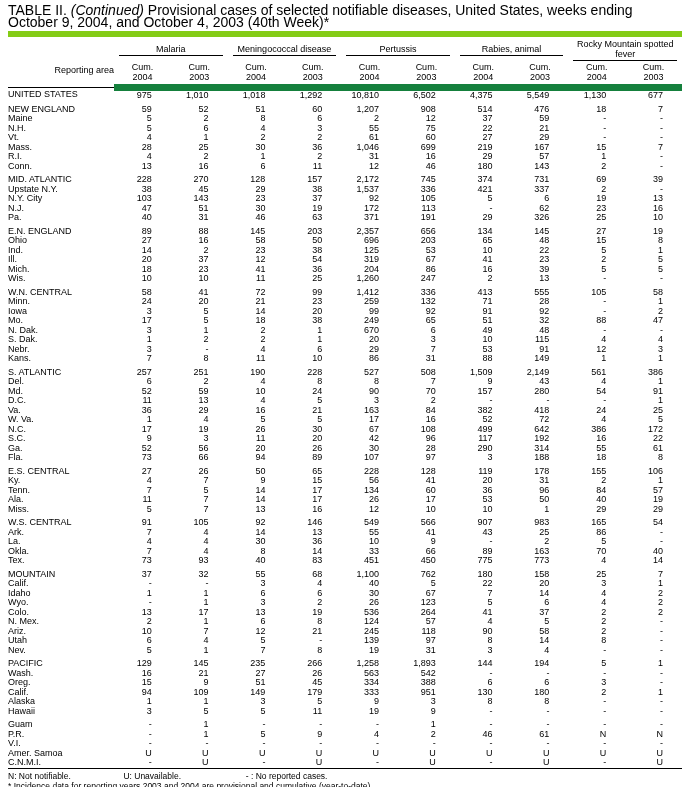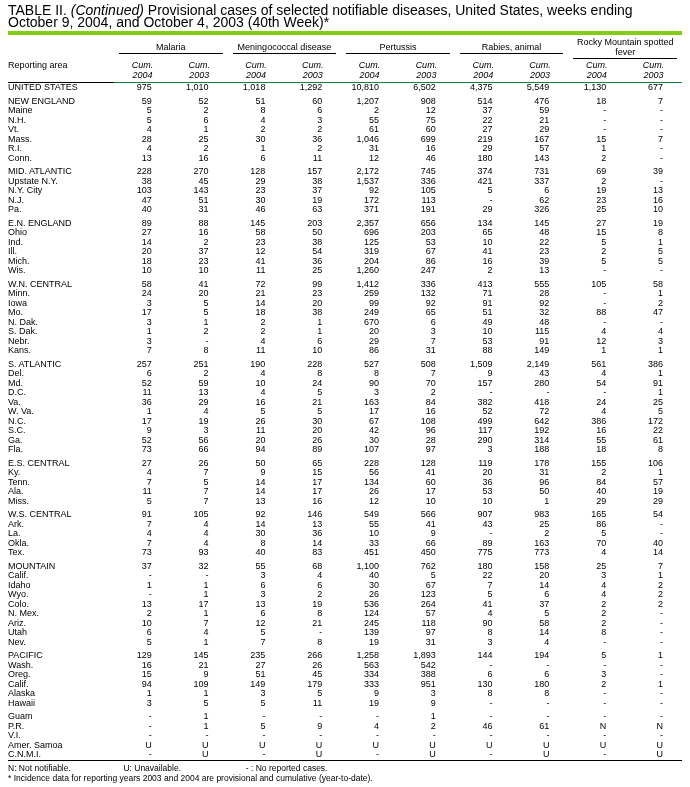--- a/index.html
+++ b/index.html
@@ -3,25 +3,25 @@
 <meta charset="utf-8">
 <style>
   html, body { margin: 0; padding: 0; background: #ffffff; }
   body { font-family: "Liberation Sans", sans-serif; color: #000; }
   .page { width: 690px; height: 787px; box-sizing: border-box; padding: 5px 8px 0 8px; overflow: hidden; }
   .title { font-size: 14px; line-height: 11.5px; margin-bottom: 3px; }
   .title .cont { font-style: italic; }
   table.tbl { width: 100%; border-collapse: collapse; table-layout: fixed; border-bottom: 1px solid #000; }
   col.c-area { width: 106px; }
   th { font-weight: normal; font-size: 9px; padding: 0; }
-  .group-row th { border-top: 4px solid #84cc16; }
-  .area-head { text-align: left; vertical-align: bottom; border-bottom: 1px solid #000; padding-bottom: 12px; }
+  .group-row th { border-top: 6px solid #84cc16; }
+  .area-head { text-align: right; vertical-align: bottom; border-bottom: 1px solid #000; padding-bottom: 12px; }
   .group-head { vertical-align: middle; padding: 2px 5px 0 5px; }
   .gh-inner { border-bottom: 1px solid #000; text-align: center; line-height: 9.5px; padding: 1px 0 1px 0; }
-  .sub-row th { border-bottom: 1px solid #15803d; text-align: center; line-height: 9.5px; padding: 2px 0 2px 0; font-style: italic; }
+  .sub-row th { border-bottom: 7px solid #15803d; text-align: center; line-height: 9.5px; padding: 2px 0 2px 0; }
   tbody td { font-size: 9px; line-height: 9.5px; padding: 0; white-space: nowrap; overflow: hidden; }
   td.area { text-align: left; }
   td.val { text-align: right; padding-right: 19px; }
   tr.spacer td { height: 4px; line-height: 4px; font-size: 1px; padding: 0; }
   .footnotes { font-size: 8.5px; line-height: 10px; margin-top: 2px; }
   .fn-part { display: inline-block; }
   .fn-part.w1 { width: 113px; }
   .fn-part.w2 { width: 120px; }
 </style>
 </head>

